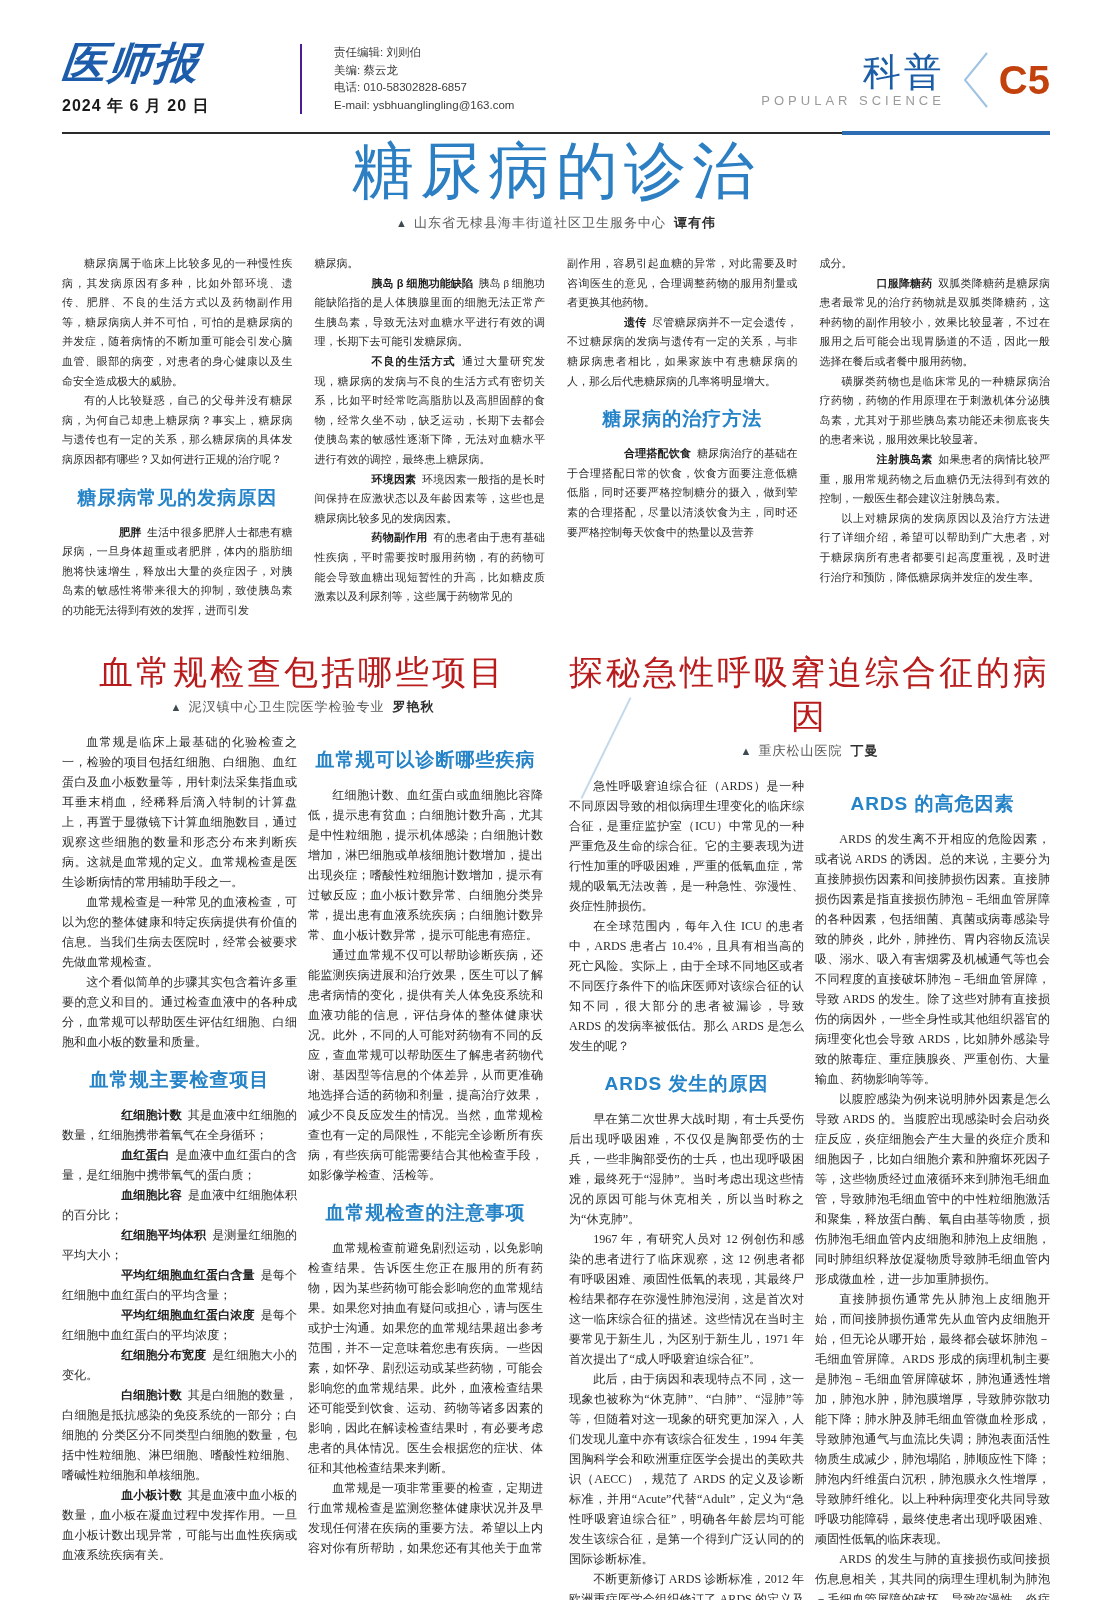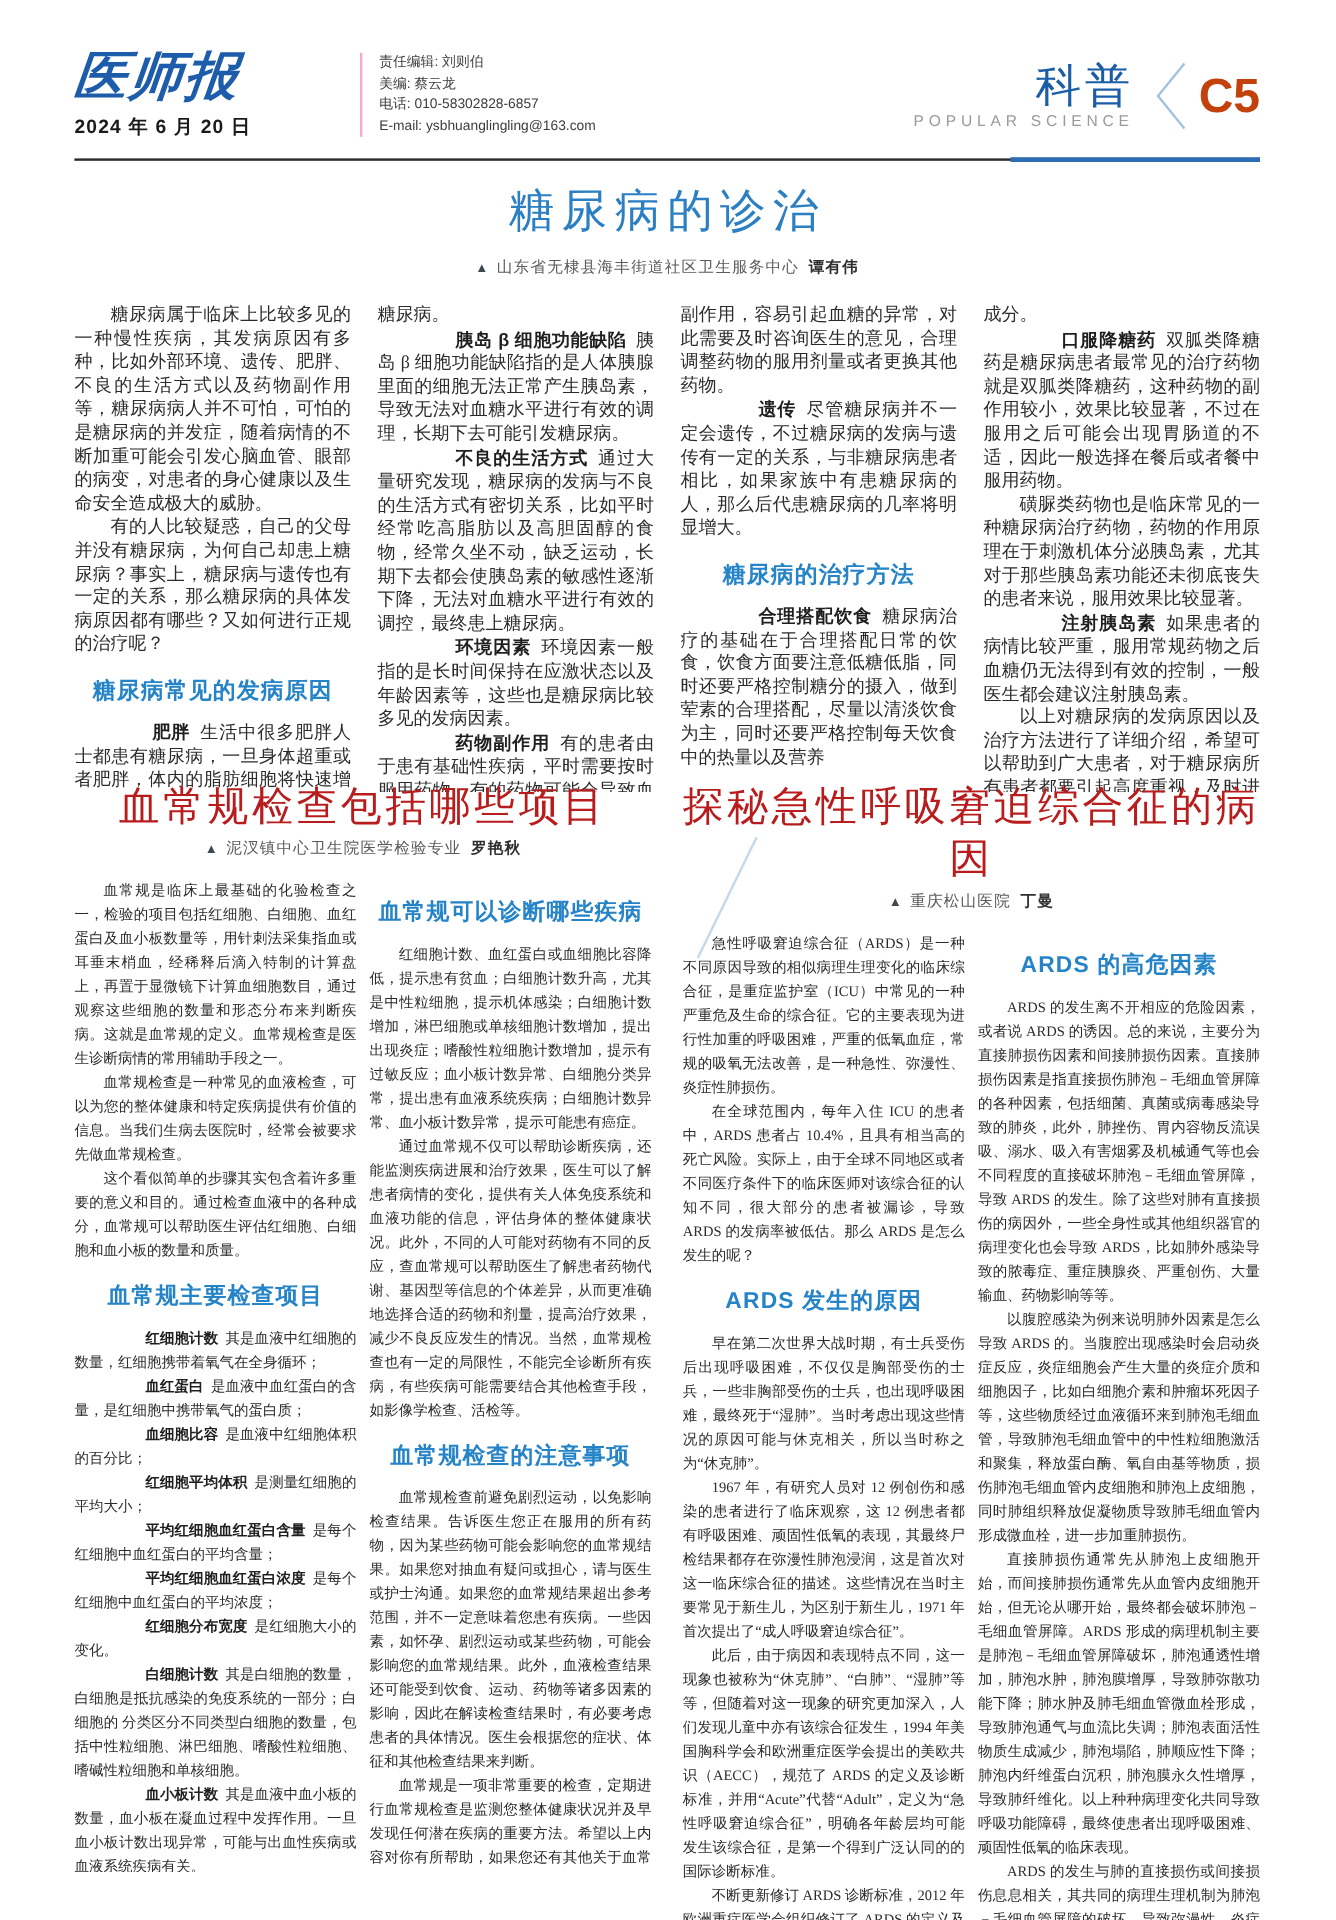--- a/index.html
+++ b/index.html
@@ -10,51 +10,51 @@
   }
   
   .masthead{position:absolute;left:62px;right:63px;top:40px;height:86px;display:flex;align-items:flex-start;}
   .mast-left{width:232px;}
   .logo{
     font-family:"Liberation Serif",serif;font-weight:bold;font-style:italic;
     font-size:44px;line-height:48px;color:#1d5cab;letter-spacing:2px;transform:skewX(-6deg);
   }
   .mast-date{font-family:"Liberation Sans",sans-serif;font-weight:bold;font-size:16px;color:#1a1a1a;margin-top:8px;letter-spacing:1px;}
   .mast-info{
-    border-left:2px solid #f9a8d4;padding-left:14px;margin-left:6px;margin-top:4px;
+    border-left:2px solid #4c1d95;padding-left:32px;margin-left:6px;margin-top:4px;
     font-family:"Liberation Sans",sans-serif;font-size:11.5px;line-height:17.5px;color:#3c3c3c;
   }
   .mast-right{margin-left:auto;display:flex;align-items:center;padding-top:10px;}
   .sec-stack{text-align:right;}
   .sec-cn{font-family:"Liberation Sans",sans-serif;font-weight:normal;font-size:38px;line-height:38px;color:#1b5da6;letter-spacing:3px;}
   .sec-en{font-family:"Liberation Sans",sans-serif;font-size:13px;letter-spacing:4px;color:#9a9a9a;margin-top:2px;}
   .chevron{margin:0 10px 0 16px;}
   .page-no{font-family:"Liberation Sans",sans-serif;font-weight:bold;font-size:40px;color:#c2410c;}
   .rule{position:absolute;left:62px;right:63px;top:132px;border-top:2px solid #2a2a2a;}
   .rule-accent{position:absolute;right:63px;top:131px;width:208px;border-top:4px solid #2e6db4;}
 
   
   .article-main{position:absolute;left:62px;right:63px;top:146px;}
   .main-title{
-    margin:0;text-align:center;font-family:Liberation Serif, serif;font-weight:400;
-    font-size:38px;color:#2b7fc2;letter-spacing:6px;line-height:60px;
+    margin:0;text-align:center;font-family:Liberation Mono, monospace;font-weight:400;
+    font-size:62px;color:#2b7fc2;letter-spacing:6px;line-height:60px;
   }
   .byline{
     text-align:center;font-family:"Liberation Sans",sans-serif;
     font-size:13px;color:#5a5a5a;margin-top:8px;letter-spacing:1px;
   }
   .byline .tri{color:#3d4a52;font-size:11px;margin-right:6px;}
   .byline .author{color:#2f2f2f;font-weight:bold;margin-left:8px;}
 
   .cols{display:flex;gap:22px;}
   .cols-main{margin-top:22px;height:406px;overflow:hidden;}
   .col{flex:1 1 0;min-width:0;}
 
   .para{
-    margin:0;font-size:15px;line-height:19.6px;text-align:justify;
+    margin:0;font-size:11px;line-height:19.6px;text-align:justify;
     text-indent:2em;color:#2b2b2b;
   }
   .para.cont{text-indent:0;}
   .para .lead{font-family:"Liberation Sans",sans-serif;font-weight:bold;color:#1f1f1f;margin-left:35px;}
   .col-heading{
     font-family:"Liberation Sans",sans-serif;font-weight:bold;text-align:center;
     font-size:19px;color:#2583c8;margin:15px 0 12px 0;letter-spacing:1px;
   }
 
   

